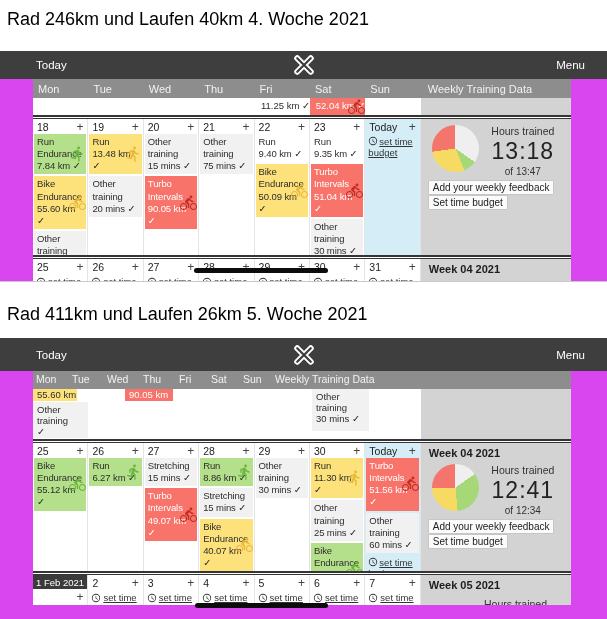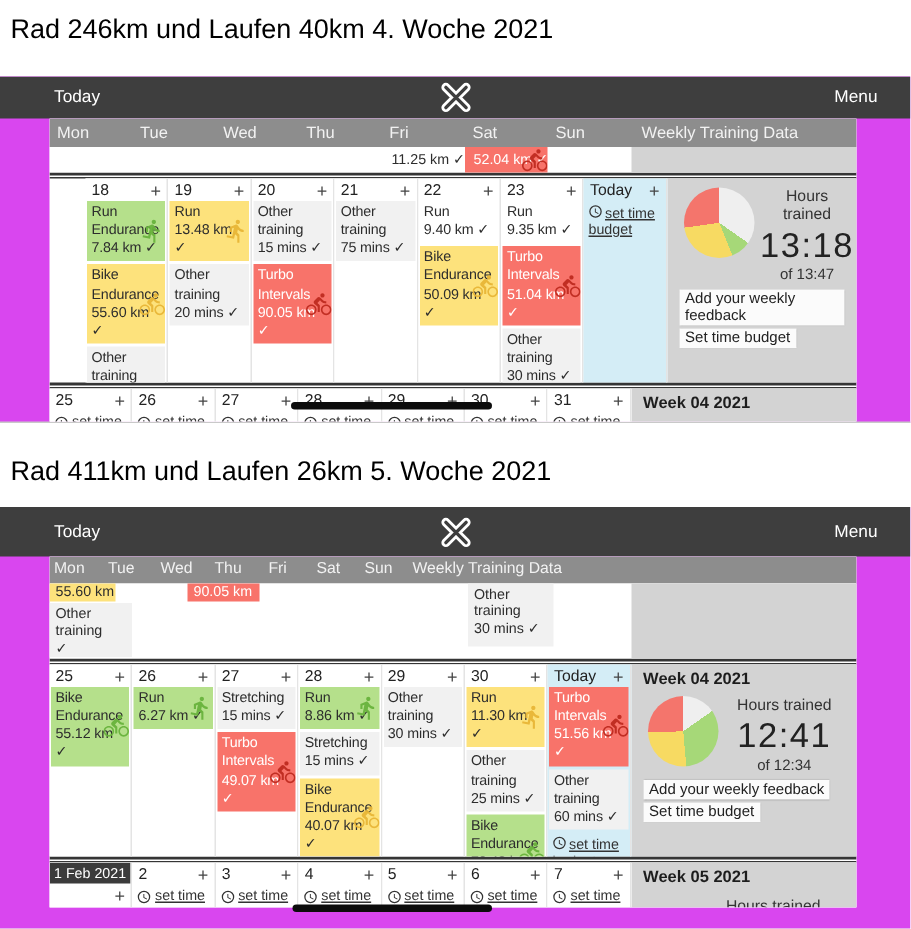--- a/index.html
+++ b/index.html
@@ -34,21 +34,21 @@
   #shot1 .spillrow{height:17px;text-align:right;}
   #shot2 .spillrow{height:50px;}
   .panelbg{position:absolute;top:0;bottom:0;left:387.8px;right:0;background:#d3d3d3;}
   .spillcell{position:absolute;font-size:9.5px;padding:2px 0 0 4px;box-sizing:border-box;color:#2d2d2d;overflow:hidden;}
   .spillcell.t-red{color:#fff;}
   .spillcell .ctitle{display:block;}
 
   .divider{height:4px;background:#fff;border-top:2px solid #353535;border-bottom:1px solid #353535;box-sizing:border-box;}
 
   .weekrow{display:flex;background:#fff;}
-  #shot1 .weekrow{height:136px;margin-left:24px;}
+  #shot1 .weekrow{height:136px;}
   #shot2 .weekrow{height:128px;}
   .daycol{flex:none;width:55.4px;border-right:1px solid #e4e4e4;box-sizing:border-box;position:relative;background:#fff;overflow:hidden;}
   .daycol.today{background:#d4edf6;}
   .dayhead{display:flex;justify-content:space-between;font-size:10.5px;color:#222;padding:2px 4px 1px 4px;align-items:center;}
   .dayhead .plus{font-size:12px;color:#444;line-height:10px;}
   .cell{position:relative;margin:0 1px 2px 1px;padding:2px 2px 2px 3px;font-size:9.5px;line-height:1.28;
         color:#2d2d2d;letter-spacing:-0.1px;}
   .cell .ctitle{display:block;}
   .t-green{background:#b5e08b;} .t-yellow{background:#fde27c;}
   .t-red{background:#f8736a;color:#fff;} .t-plain{background:#f1f1f1;}

